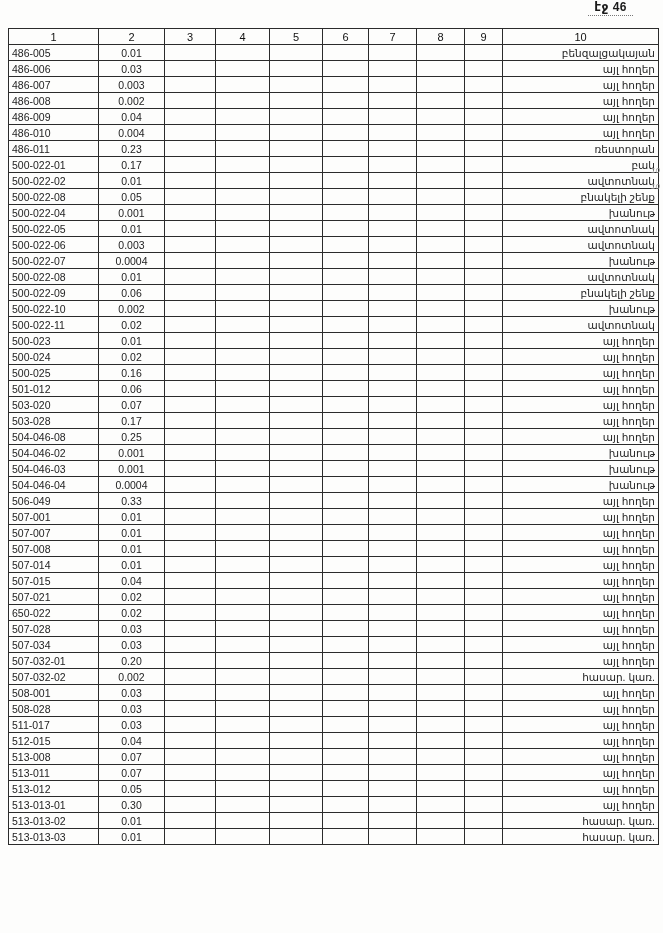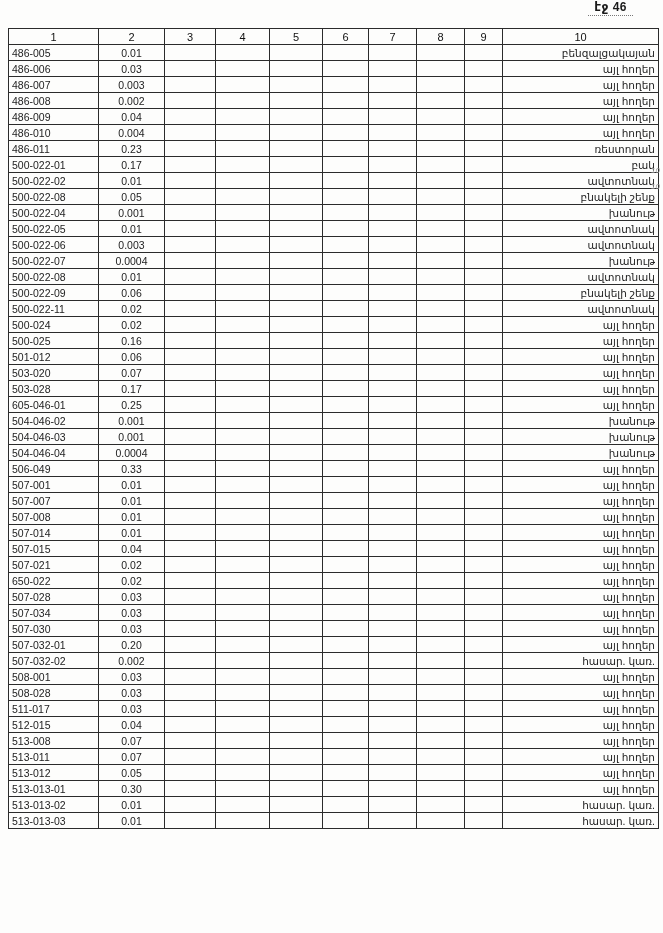--- a/index.html
+++ b/index.html
@@ -273,32 +273,56 @@
         <td class="c3"></td>
         <td class="c4"></td>
         <td class="c5"></td>
         <td class="c6"></td>
         <td class="c7"></td>
         <td class="c8"></td>
         <td class="c9"></td>
         <td class="c10">բնակելի շենք</td>
       </tr>
       <tr>
+        <td class="c1">500-022-10</td>
+        <td class="c2">0.002</td>
+        <td class="c3"></td>
+        <td class="c4"></td>
+        <td class="c5"></td>
+        <td class="c6"></td>
+        <td class="c7"></td>
+        <td class="c8"></td>
+        <td class="c9"></td>
+        <td class="c10">խանութ</td>
+      </tr>
+      <tr>
         <td class="c1">500-022-11</td>
         <td class="c2">0.02</td>
         <td class="c3"></td>
         <td class="c4"></td>
         <td class="c5"></td>
         <td class="c6"></td>
         <td class="c7"></td>
         <td class="c8"></td>
         <td class="c9"></td>
         <td class="c10">ավտոտնակ</td>
       </tr>
       <tr>
+        <td class="c1">500-023</td>
+        <td class="c2">0.01</td>
+        <td class="c3"></td>
+        <td class="c4"></td>
+        <td class="c5"></td>
+        <td class="c6"></td>
+        <td class="c7"></td>
+        <td class="c8"></td>
+        <td class="c9"></td>
+        <td class="c10">այլ հողեր</td>
+      </tr>
+      <tr>
         <td class="c1">500-024</td>
         <td class="c2">0.02</td>
         <td class="c3"></td>
         <td class="c4"></td>
         <td class="c5"></td>
         <td class="c6"></td>
         <td class="c7"></td>
         <td class="c8"></td>
         <td class="c9"></td>
         <td class="c10">այլ հողեր</td>
@@ -345,21 +369,21 @@
         <td class="c3"></td>
         <td class="c4"></td>
         <td class="c5"></td>
         <td class="c6"></td>
         <td class="c7"></td>
         <td class="c8"></td>
         <td class="c9"></td>
         <td class="c10">այլ հողեր</td>
       </tr>
       <tr>
-        <td class="c1">605-046-01</td>
+        <td class="c1">504-046-08</td>
         <td class="c2">0.25</td>
         <td class="c3"></td>
         <td class="c4"></td>
         <td class="c5"></td>
         <td class="c6"></td>
         <td class="c7"></td>
         <td class="c8"></td>
         <td class="c9"></td>
         <td class="c10">այլ հողեր</td>
       </tr>
@@ -502,32 +526,20 @@
         <td class="c4"></td>
         <td class="c5"></td>
         <td class="c6"></td>
         <td class="c7"></td>
         <td class="c8"></td>
         <td class="c9"></td>
         <td class="c10">այլ հողեր</td>
       </tr>
       <tr>
         <td class="c1">507-034</td>
-        <td class="c2">0.03</td>
-        <td class="c3"></td>
-        <td class="c4"></td>
-        <td class="c5"></td>
-        <td class="c6"></td>
-        <td class="c7"></td>
-        <td class="c8"></td>
-        <td class="c9"></td>
-        <td class="c10">այլ հողեր</td>
-      </tr>
-      <tr>
-        <td class="c1">507-030</td>
         <td class="c2">0.03</td>
         <td class="c3"></td>
         <td class="c4"></td>
         <td class="c5"></td>
         <td class="c6"></td>
         <td class="c7"></td>
         <td class="c8"></td>
         <td class="c9"></td>
         <td class="c10">այլ հողեր</td>
       </tr>

